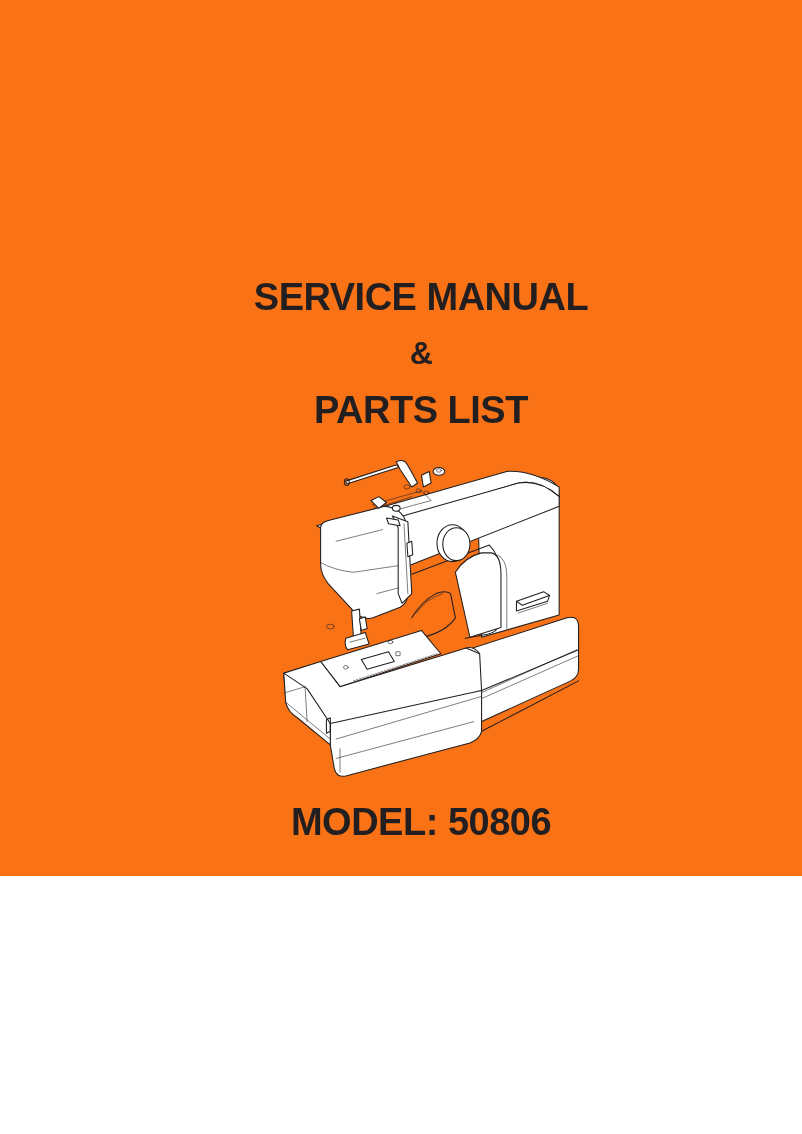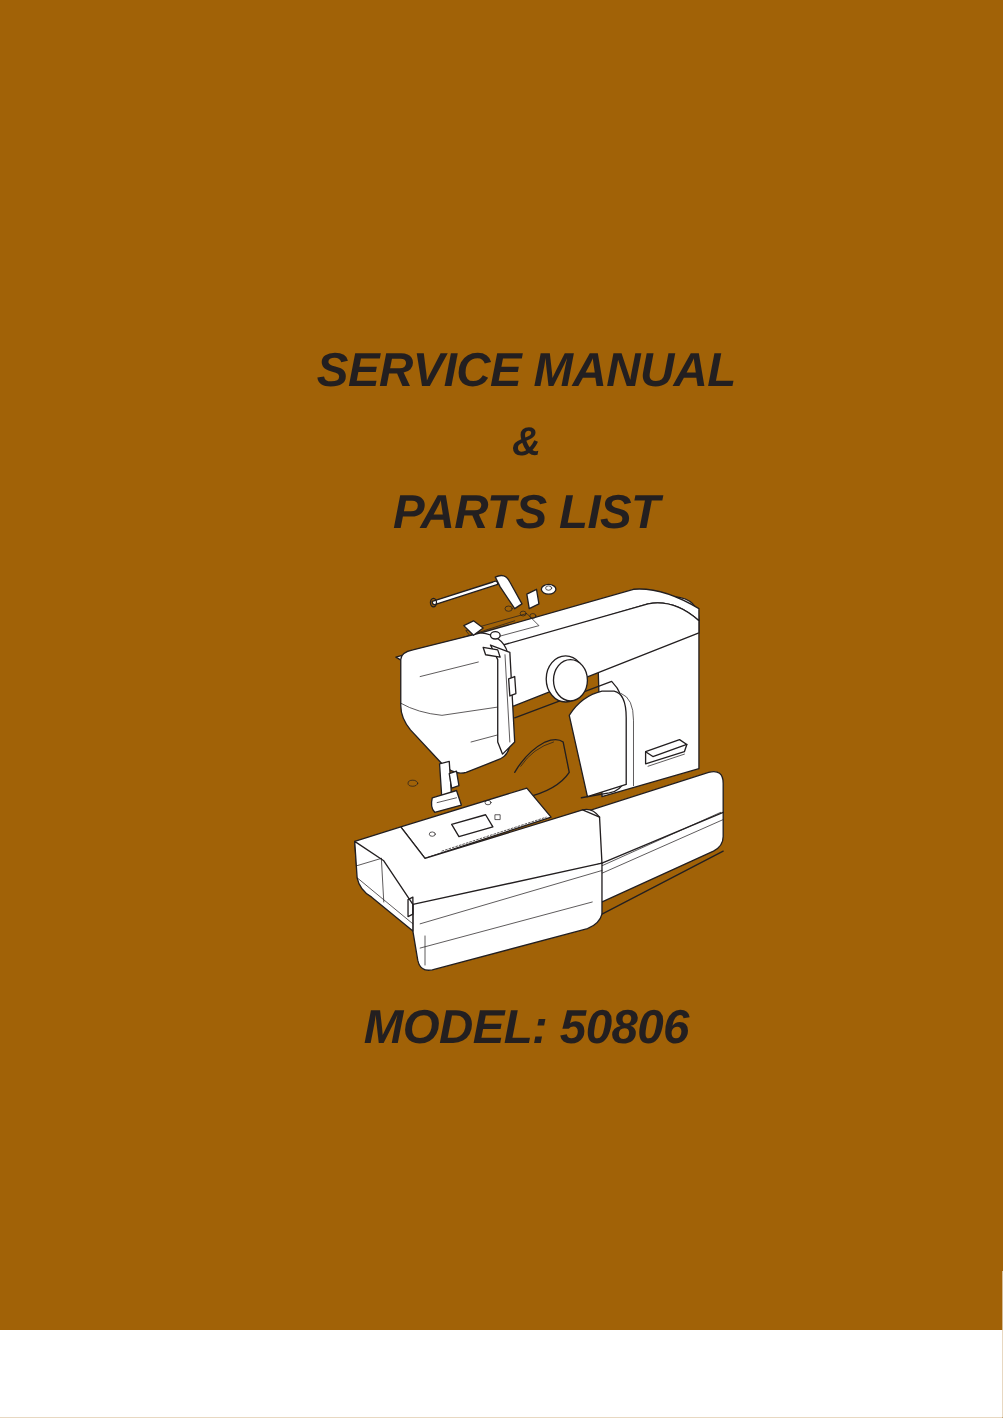--- a/index.html
+++ b/index.html
@@ -12,23 +12,22 @@
       height: 1134px;
       position: relative;
       overflow: hidden;
       font-family: "Liberation Sans", sans-serif;
       color: #231f20;
     }
     .page {
       position: absolute;
       left: 0; top: 0;
       width: 802px;
-      height: 1064px;
-      background: #a16207;
-      font-style: italic;
+      height: 876px;
+      background: #f97316;
     }
     .title-line {
       position: absolute;
       left: 0;
       width: 842px;
       text-align: center;
       font-weight: bold;
       font-size: 38px;
       line-height: 44px;
       letter-spacing: -0.5px;

